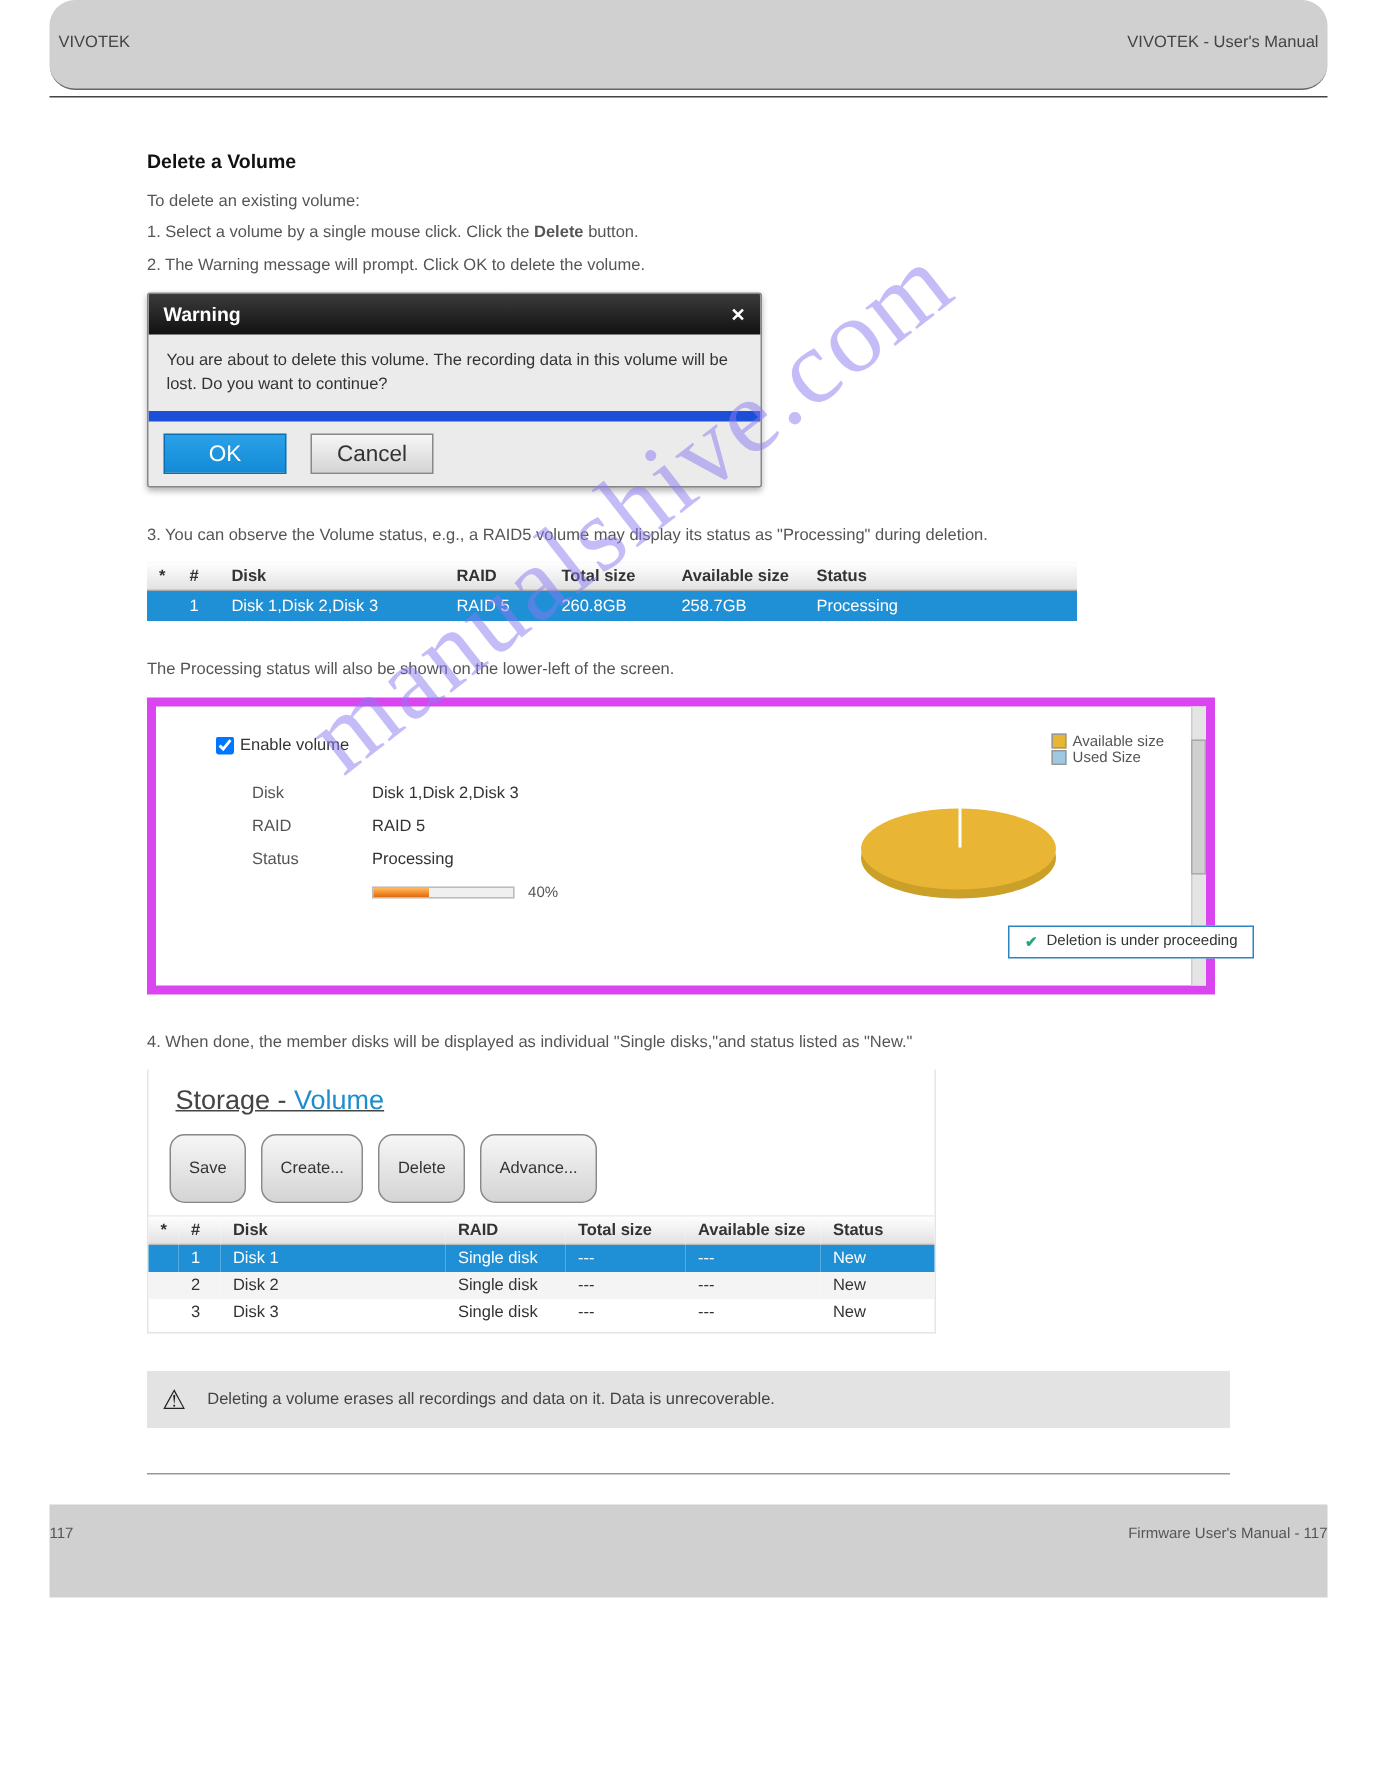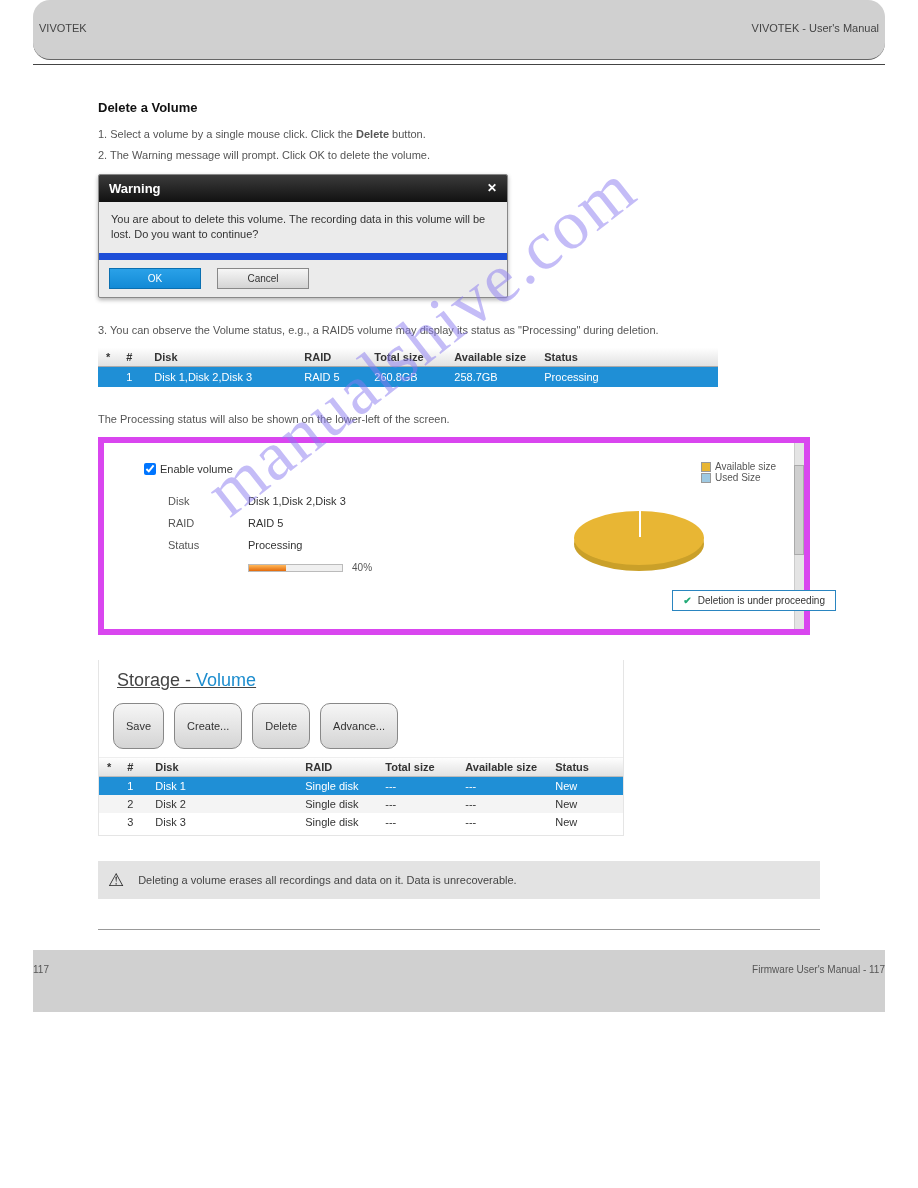--- a/index.html
+++ b/index.html
@@ -10,21 +10,21 @@
   .hr-line { border-top: 1px solid #444; margin: 0 0 35px; }
   .section-title { font-size: 13px; font-weight: bold; color: #111; margin-left: 65px; margin-bottom: 12px; }
   .body-text { font-size: 11px; color: #555; margin: 6px 65px 6px 65px; line-height: 1.4; }
   .img-block { margin: 10px 65px 25px; }
   
   .warning-dialog { width: 410px; background: #ebebeb; border: 1px solid #888; border-radius: 2px; overflow: hidden; box-shadow: 0 2px 4px rgba(0,0,0,.3); }
   .warning-head { background: linear-gradient(#3b3b3b,#111); color: #fff; padding: 6px 10px; font-size: 13px; font-weight: bold; display: flex; justify-content: space-between; align-items: center; }
   .warning-head .close { font-size: 12px; cursor: pointer; }
   .warning-body { padding: 10px 12px; font-size: 11px; color: #333; line-height: 1.4; border-bottom: 7px solid #1d4ed8; }
   .warning-foot { padding: 8px 10px; display: flex; gap: 16px; }
-  .btn { font-size: 10px; padding: 4px 0; width: 92px; text-align: center; border: 1px solid #888; background: linear-gradient(#f6f6f6,#d4d4d4); color: #333; cursor: pointer; }
+  .btn { font-size: 15px; padding: 4px 0; width: 82px; text-align: center; border: 1px solid #888; background: linear-gradient(#f6f6f6,#d4d4d4); color: #333; cursor: pointer; }
   .btn.primary { background: linear-gradient(#2aa1e8,#128ad6); border-color: #0a6fb0; color: #fff; }
   
   .vol-table { width: 620px; font-size: 11px; border-collapse: collapse; }
   .vol-table th { background: linear-gradient(#fefefe,#e2e2e2); text-align: left; padding: 3px 8px; font-weight: bold; border-bottom: 1px solid #aaa; }
   .vol-table td { padding: 4px 8px; }
   .vol-table .sel-row td { background: #1f8fd6; color: #fff; }
   
   .enable-panel { width: 712px; border: 6px solid #d946ef; padding: 20px 22px 50px 40px; position: relative; background: #fff; }
   .enable-panel .scrollbar { position: absolute; right: 0; top: 0; bottom: 0; width: 10px; background: #e4e4e4; border-left: 1px solid #ccc; }
   .enable-panel .scroll-thumb { position: absolute; right: 0; top: 22px; width: 10px; height: 90px; background: #cfcfcf; border: 1px solid #aaa; }
@@ -77,20 +77,21 @@
   <div class="top-bar">
     <div class="top-bar-inner" style="display:flex;justify-content:space-between;padding:22px 6px 0;">
       <span>VIVOTEK</span>
       <span>VIVOTEK - User's Manual</span>
     </div>
   </div>
   <div class="hr-line"></div>
 
   <div class="section-title">Delete a Volume</div>
 
+  <p class="body-text">To delete an existing volume:</p>
   <p class="body-text">
     <span>1. Select a volume by a single mouse click. Click the </span><strong>Delete</strong><span> button.</span>
   </p>
   <p class="body-text">2. The Warning message will prompt. Click OK to delete the volume.</p>
 
   <div class="img-block">
     <div class="warning-dialog">
       <div class="warning-head">
         <span>Warning</span>
         <span class="close">✕</span>
@@ -179,20 +180,21 @@
 
       <div class="pie"></div>
 
       <div class="toast">
         <span class="tick">✔</span>
         <span class="msg">Deletion is under proceeding</span>
       </div>
     </div>
   </div>
 
+  <p class="body-text">4. When done, the member disks will be displayed as individual "Single disks,"and status listed as "New."</p>
 
   <div class="img-block">
     <div class="storage-panel">
       <div class="storage-head">
         <span>Storage</span><span> - </span><span class="link">Volume</span>
       </div>
       <div class="storage-toolbar">
         <div class="btn">Save</div>
         <div class="btn">Create...</div>
         <div class="btn">Delete</div>

